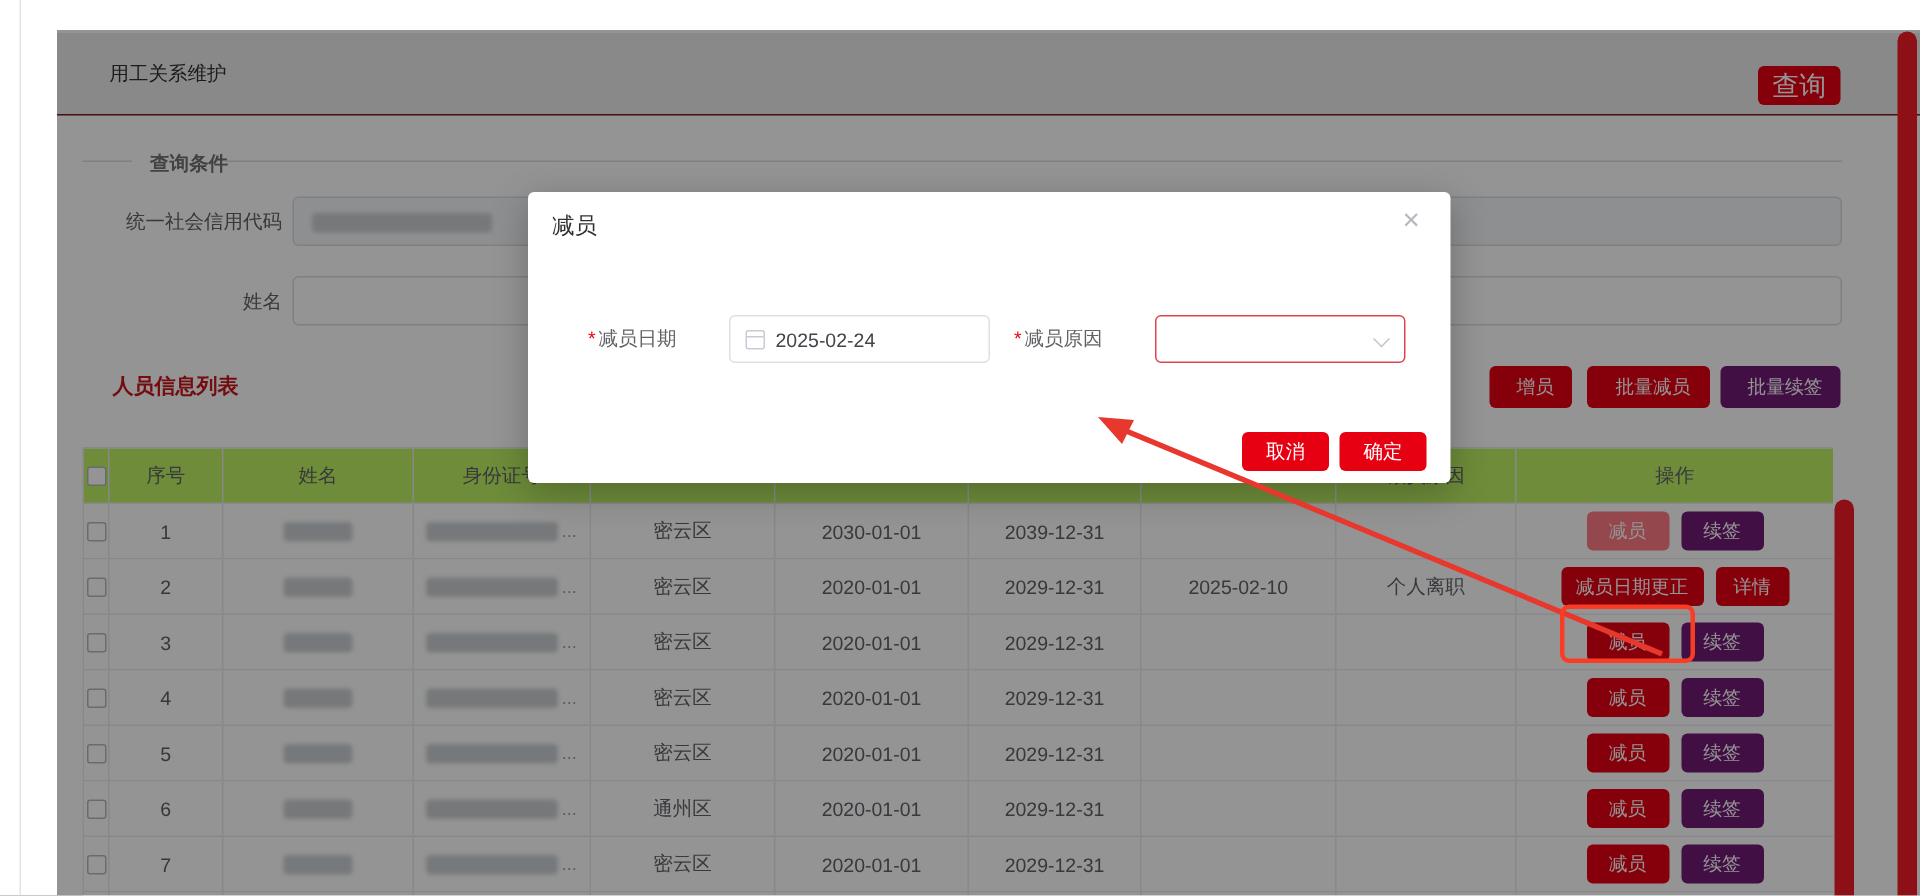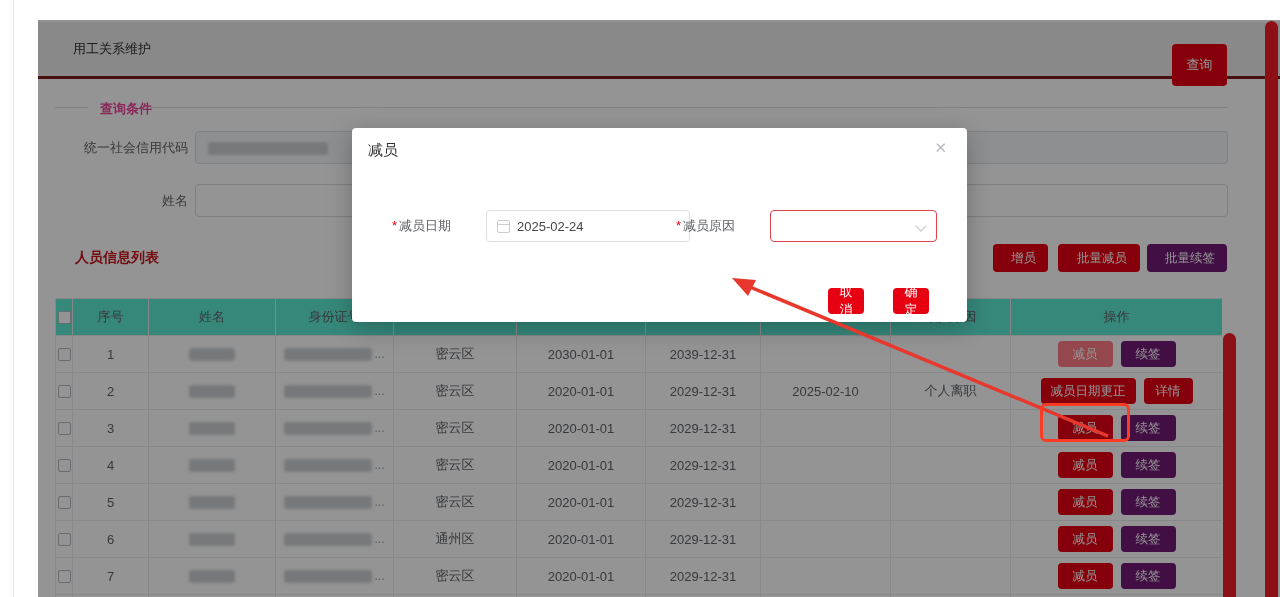--- a/index.html
+++ b/index.html
@@ -8,53 +8,53 @@
     background:#ffffff;
     font-family:"Liberation Sans","DejaVu Sans",sans-serif;
     -webkit-font-smoothing:antialiased;
   }
   
   .gutter-line{position:absolute;left:13px;top:0;width:1px;height:597px;background:#e4e4e4;z-index:5;}
 
   
   .app{position:absolute;left:38px;top:20px;right:0;bottom:0;background:#ffffff;z-index:10;}
 
-  .card-header{position:absolute;left:0;top:2px;width:1242px;height:54px;background:#ececec;border-bottom:3px solid #7f1d1d;}
+  .card-header{position:absolute;left:0;top:2px;width:1242px;height:54px;background:#ececec;border-bottom:1px solid #7f1d1d;}
   .card-title{position:absolute;left:35px;top:0;line-height:54px;font-size:13px;color:#303133;}
   .btn{border:none;border-radius:4px;color:#fff;font-size:12.5px;font-family:inherit;cursor:pointer;display:inline-flex;align-items:center;justify-content:center;}
   .btn-danger{background:#e60012;}
   .btn-danger-muted{background:#ff7a85;}
   .btn-success{background:#701a75;}
-  .query-btn{position:absolute;left:1134px;top:24px;width:55px;height:42px;font-size:13px;}
+  .query-btn{position:absolute;left:1134px;top:24px;width:55px;height:26px;font-size:18px;}
 
   
   .div-dash{position:absolute;left:17px;top:87px;width:33px;height:1px;background:#dcdcdc;}
   .div-line{position:absolute;left:112px;top:87px;width:1078px;height:1px;background:#dcdcdc;}
-  .div-label{position:absolute;left:62px;top:80px;font-size:13px;font-weight:bold;color:#ec4899;}
+  .div-label{position:absolute;left:62px;top:80px;font-size:13px;font-weight:bold;color:#737373;}
 
   
   .form-label{position:absolute;left:0;width:150px;text-align:right;font-size:13px;color:#606266;line-height:33px;}
   .lbl-code{top:111px;}
   .lbl-name{top:164px;}
   .input{position:absolute;left:157px;width:1033px;height:33px;box-sizing:border-box;border:1px solid #d9dce3;border-radius:4px;background:#fff;}
   .input-code{top:111px;background:#f5f7fa;}
   .input-name{top:164px;}
   .blob{display:inline-block;background:#ccd0d4;border-radius:3px;filter:blur(1.5px);vertical-align:middle;}
   .blob-code{position:absolute;left:12px;top:10px;width:120px;height:13px;}
 
   .list-title{position:absolute;left:37px;top:229px;font-size:14px;font-weight:bold;color:#c8161d;}
   .toolbar-btn{position:absolute;top:224px;height:28px;padding-left:12px;}
   .tb-add{left:955px;width:55px;}
   .tb-batch-remove{left:1020px;width:82px;}
   .tb-batch-renew{left:1109px;width:80px;}
 
   
   .table{position:absolute;left:17px;top:278px;width:1167px;height:299px;overflow:hidden;border-top:1px solid #e8eaed;}
   .trow{display:grid;grid-template-columns:17px 76px 127px 118px 123px 129px 115px 130px 120px 212px;height:36px;border-bottom:1px solid #e8eaed;border-left:1px solid #e8eaed;background:#fff;}
-  .trow.thead{background:#5eead4;}
+  .trow.thead{background:#bef264;}
   .tcell{display:flex;align-items:center;justify-content:center;font-size:13px;color:#5f6368;border-right:1px solid #e8eaed;overflow:hidden;white-space:nowrap;}
   .thead .tcell{color:#606266;}
   .checkbox{width:13px;height:13px;box-sizing:border-box;border:1px solid #b4b9c2;border-radius:2px;background:#fff;}
   .blob-name{width:46px;height:13px;}
   .blob-id{width:88px;height:13px;}
   .ellip{color:#9a9da1;font-size:12px;margin-left:2px;}
   .btn-sm{height:26px;padding:0 15px;font-size:12.5px;}
   .btn-wide{padding:0 10px;}
   .btn-slim{padding:0 12px;}
   .c-actions{gap:8px;}
@@ -63,27 +63,27 @@
   .overlay{position:absolute;left:38px;top:20px;right:0;bottom:0;background:rgba(0,0,0,0.42);z-index:40;}
 
   
   .modal{position:absolute;left:352px;top:128px;width:615px;height:194px;background:#fff;border-radius:4px;box-shadow:0 6px 24px rgba(0,0,0,.25);z-index:50;}
   .modal-title{position:absolute;left:16px;top:13px;font-size:15px;color:#303133;}
   .modal-close{position:absolute;right:20px;top:12px;font-size:15px;color:#b6b9bf;cursor:pointer;line-height:1;}
   .m-label{position:absolute;top:82px;width:86px;line-height:32px;font-size:13px;color:#606266;}
   .m-label .req{color:#e60012;margin-right:2px;}
   .m-lab1{left:40px;}
   .m-lab2{left:324px;}
-  .m-date{position:absolute;left:134px;top:82px;width:204px;height:32px;box-sizing:border-box;border:1px solid #dcdfe6;border-radius:4px;display:flex;align-items:center;padding:0 10px;text-align:right;}
+  .m-date{position:absolute;left:134px;top:82px;width:174px;height:32px;box-sizing:border-box;border:1px solid #dcdfe6;border-radius:4px;display:flex;align-items:center;padding:0 10px;text-align:right;}
   .cal-icon{width:13px;height:13px;box-sizing:border-box;border:1px solid #c9ccd4;border-radius:2px;position:relative;flex:0 0 auto;}
   .cal-icon:before{content:"";position:absolute;left:0;right:0;top:3px;height:1px;background:#c9ccd4;}
   .m-date-text{margin-left:7px;font-size:13px;color:#43454a;}
   .m-select{position:absolute;left:418px;top:82px;width:167px;height:32px;box-sizing:border-box;border:1px solid #dd454e;border-radius:4px;background:#fff;}
   .chev{position:absolute;right:11px;top:11px;width:7px;height:7px;border-right:1.5px solid #c0c4cc;border-bottom:1.5px solid #c0c4cc;transform:rotate(45deg);}
-  .m-btn{position:absolute;top:160px;width:36px;height:26px;font-size:13px;}
+  .m-btn{position:absolute;top:160px;width:58px;height:26px;font-size:13px;}
   .m-cancel{left:476px;}
   .m-ok{left:541px;}
 
   
   .arrow-svg{position:absolute;left:0;top:0;width:1280px;height:597px;z-index:70;pointer-events:none;}
   .ring{position:absolute;left:1040px;top:403px;width:84px;height:33px;border:3px solid #fa3c25;border-radius:6px;z-index:70;pointer-events:none;}
   .bar{position:absolute;background:#8c1016;border-radius:7px 7px 0 0;z-index:65;}
   .bar-table{left:1223px;top:333px;width:13px;height:264px;}
   .bar-edge{left:1265px;top:21px;width:13px;height:576px;}
 </style>

